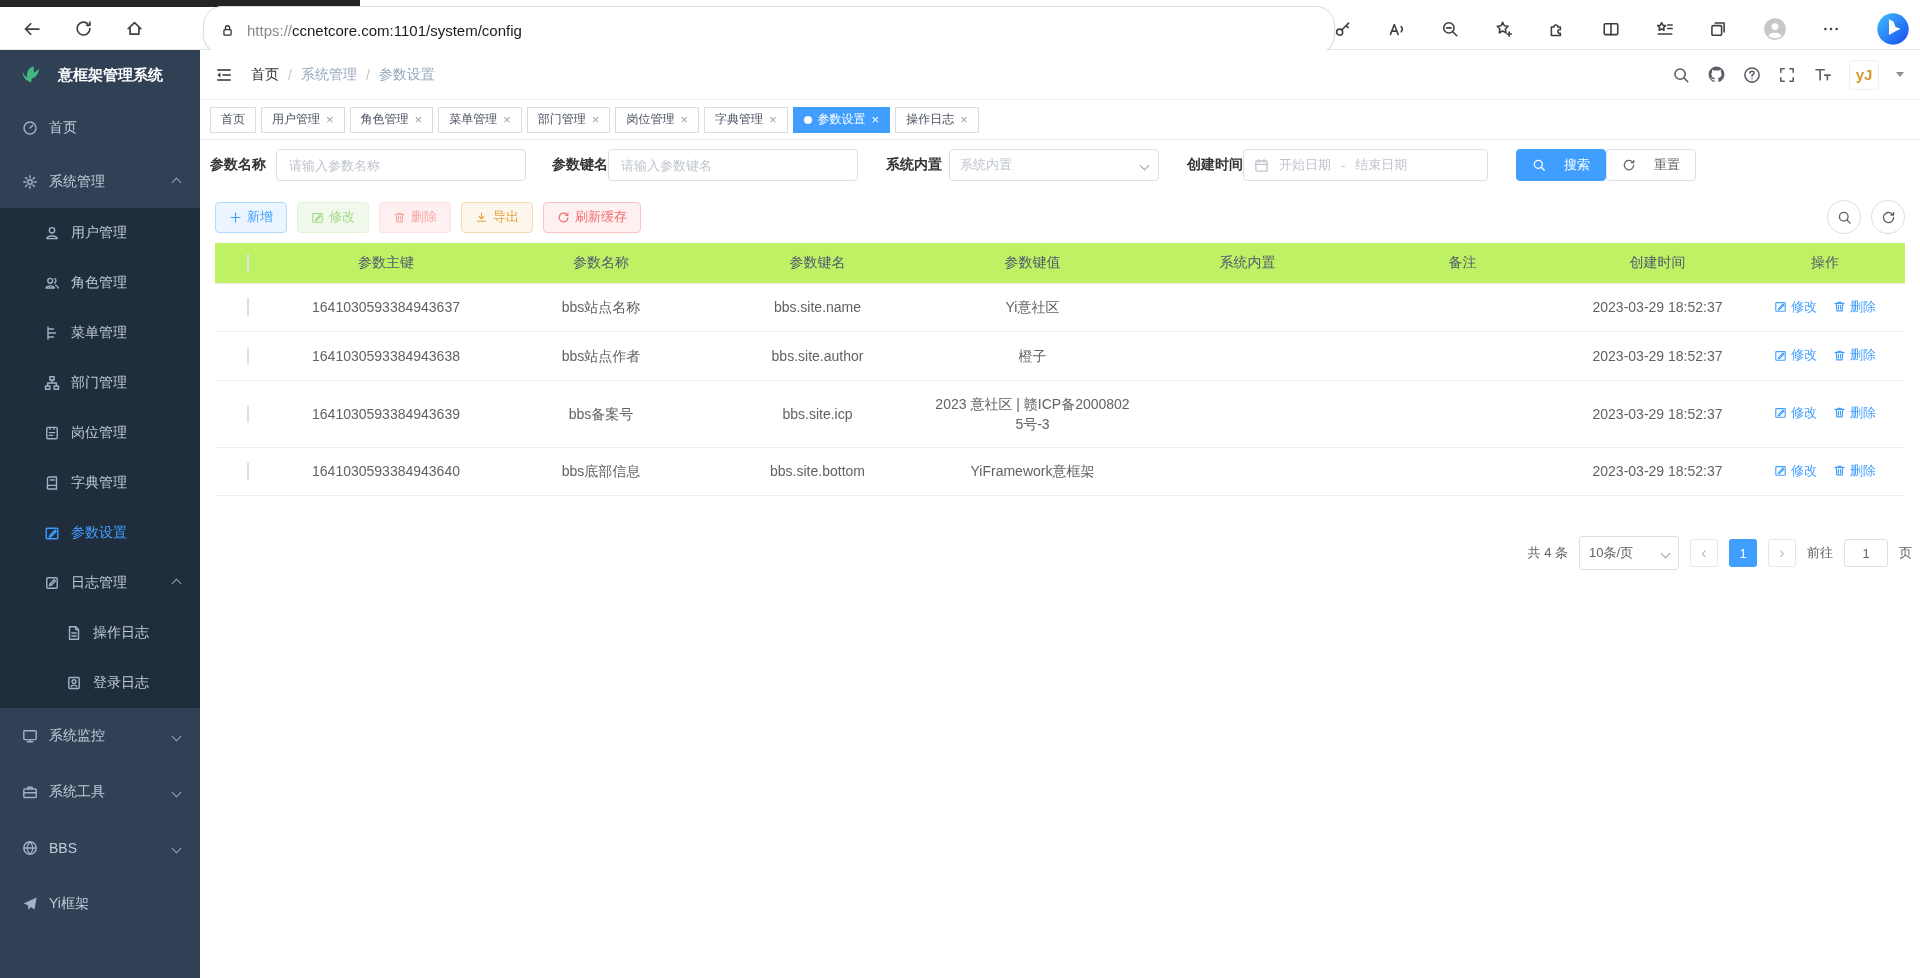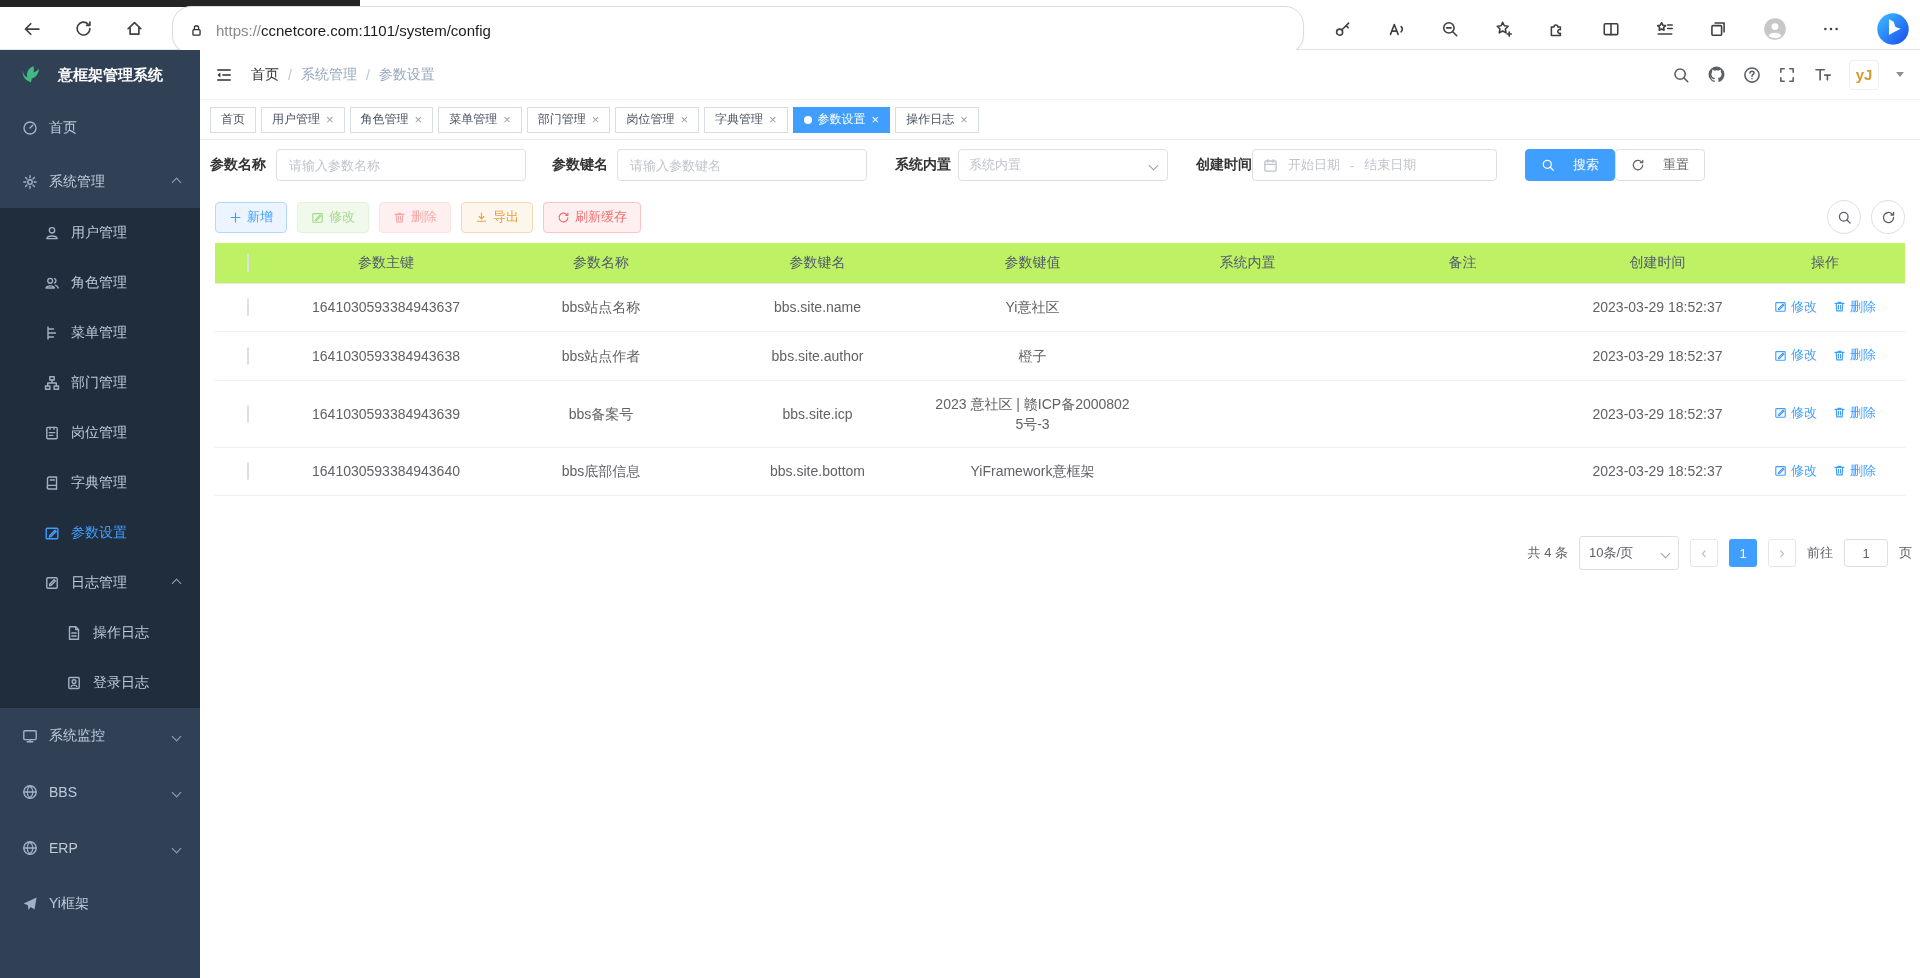--- a/index.html
+++ b/index.html
@@ -7,21 +7,21 @@
   font-family:"Liberation Sans","DejaVu Sans",sans-serif;color:#303133}
 svg{display:block}
 svg.i{fill:none;stroke:currentColor;stroke-width:1.4;stroke-linecap:round;stroke-linejoin:round}
 svg.f{fill:currentColor;stroke:none}
 
 
 #browser{position:absolute;left:0;top:0;right:0;height:50px;background:#fff;border-bottom:1px solid #e4e4e4}
 #tabstub{position:absolute;left:0;top:0;width:360px;height:7px;background:#242424}
 #navbtns{position:absolute;left:22px;top:7px;height:43px;display:flex;align-items:center;gap:32px;color:#3f3f3f}
 #navbtns>span{cursor:pointer}
-#urlbar{position:absolute;left:172px;top:6px;width:1132px;height:48px;border:1px solid #dadce0;border-radius:19px;
+#urlbar{position:absolute;left:203px;top:6px;width:1132px;height:48px;border:1px solid #dadce0;border-radius:19px;
   display:flex;align-items:center;gap:12px;padding:0 16px;background:#fff;box-shadow:0 1px 2px rgba(0,0,0,.05);cursor:text}
 .urltext{font-size:15px;color:#1b1b1b;white-space:nowrap}
 .urlscheme{color:#8a8a8a}
 #bicons{position:absolute;left:1334px;right:10px;top:7px;height:43px;display:flex;align-items:center;
   justify-content:space-between;color:#3f3f3f}
 #bicons>span{cursor:pointer}
 
 
 #sidebar{position:absolute;left:0;top:50px;width:200px;bottom:0;background:#304156;color:#bfcbd9;font-size:14px}
 #logo{height:50px;display:flex;align-items:center;gap:16px;padding-left:20px;color:#fff;font-weight:bold;font-size:15px}
@@ -359,35 +359,35 @@
           <rect x="1.8" y="2.8" width="12.4" height="8.8" rx="1"></rect>
           <path d="M8 11.6v2.2M5.2 13.8h5.6"></path>
         </svg>
       </span>
     <span>系统监控</span>
     <span class="chev down"></span>
   </div>
   <div class="mi lv1">
     <span class="mic">
         <svg class="i" width="16" height="16" viewBox="0 0 16 16">
-          <circle cx="8" cy="8" r="6.2"></circle>
-          <path d="M1.8 8h12.4M8 1.8c-3.8 3.8-3.8 8.6 0 12.4M8 1.8c3.8 3.8 3.8 8.6 0 12.4"></path>
-        </svg>
-      </span>
-    <span>BBS</span>
+          <rect x="1.8" y="5" width="12.4" height="8.5" rx="1"></rect>
+          <path d="M5.8 5V3.2h4.4V5M1.8 8.8h12.4"></path>
+        </svg>
+      </span>
+    <span>系统工具</span>
     <span class="chev down"></span>
   </div>
   <div class="mi lv1">
     <span class="mic">
         <svg class="i" width="16" height="16" viewBox="0 0 16 16">
           <circle cx="8" cy="8" r="6.2"></circle>
           <path d="M1.8 8h12.4M8 1.8c-3.8 3.8-3.8 8.6 0 12.4M8 1.8c3.8 3.8 3.8 8.6 0 12.4"></path>
         </svg>
       </span>
-    <span>ERP</span>
+    <span>BBS</span>
     <span class="chev down"></span>
   </div>
   <div class="mi lv1">
     <span class="mic">
         <svg class="f" width="16" height="16" viewBox="0 0 16 16">
           <path d="M14.6 1.6L1.6 7.4l4.3 1.9.5 4.7 2.3-3 3.8 2.4z"></path>
         </svg>
       </span>
     <span>Yi框架</span>
   </div>
@@ -477,21 +477,21 @@
   <span class="tab">
       <span>操作日志</span>
       <span class="tclose">×</span>
     </span>
 </div>
 
 <div id="filters">
   <span class="flabel" style="margin-left:10px">参数名称</span>
   <input class="inp" style="margin-left: 10px; width: 250px;" placeholder="请输入参数名称">
   <span class="flabel" style="margin-left:26px">参数键名</span>
-  <input class="inp" style="margin-left: 9px; width: 250px;" placeholder="请输入参数键名">
+  <input class="inp" style="width: 250px;" placeholder="请输入参数键名">
   <span class="flabel" style="margin-left:28px">系统内置</span>
   <div class="selbox" style="margin-left:7px;width:210px">
     <span class="ph">系统内置</span>
     <span class="chev down"></span>
   </div>
   <span class="flabel" style="margin-left:28px">创建时间</span>
   <div class="drbox" style="margin-left:0;width:245px">
     <span style="color:#c0c4cc">
         <svg class="i" width="15" height="15" viewBox="0 0 16 16">
           <rect x="2" y="3.2" width="12" height="10.8" rx="1"></rect>

